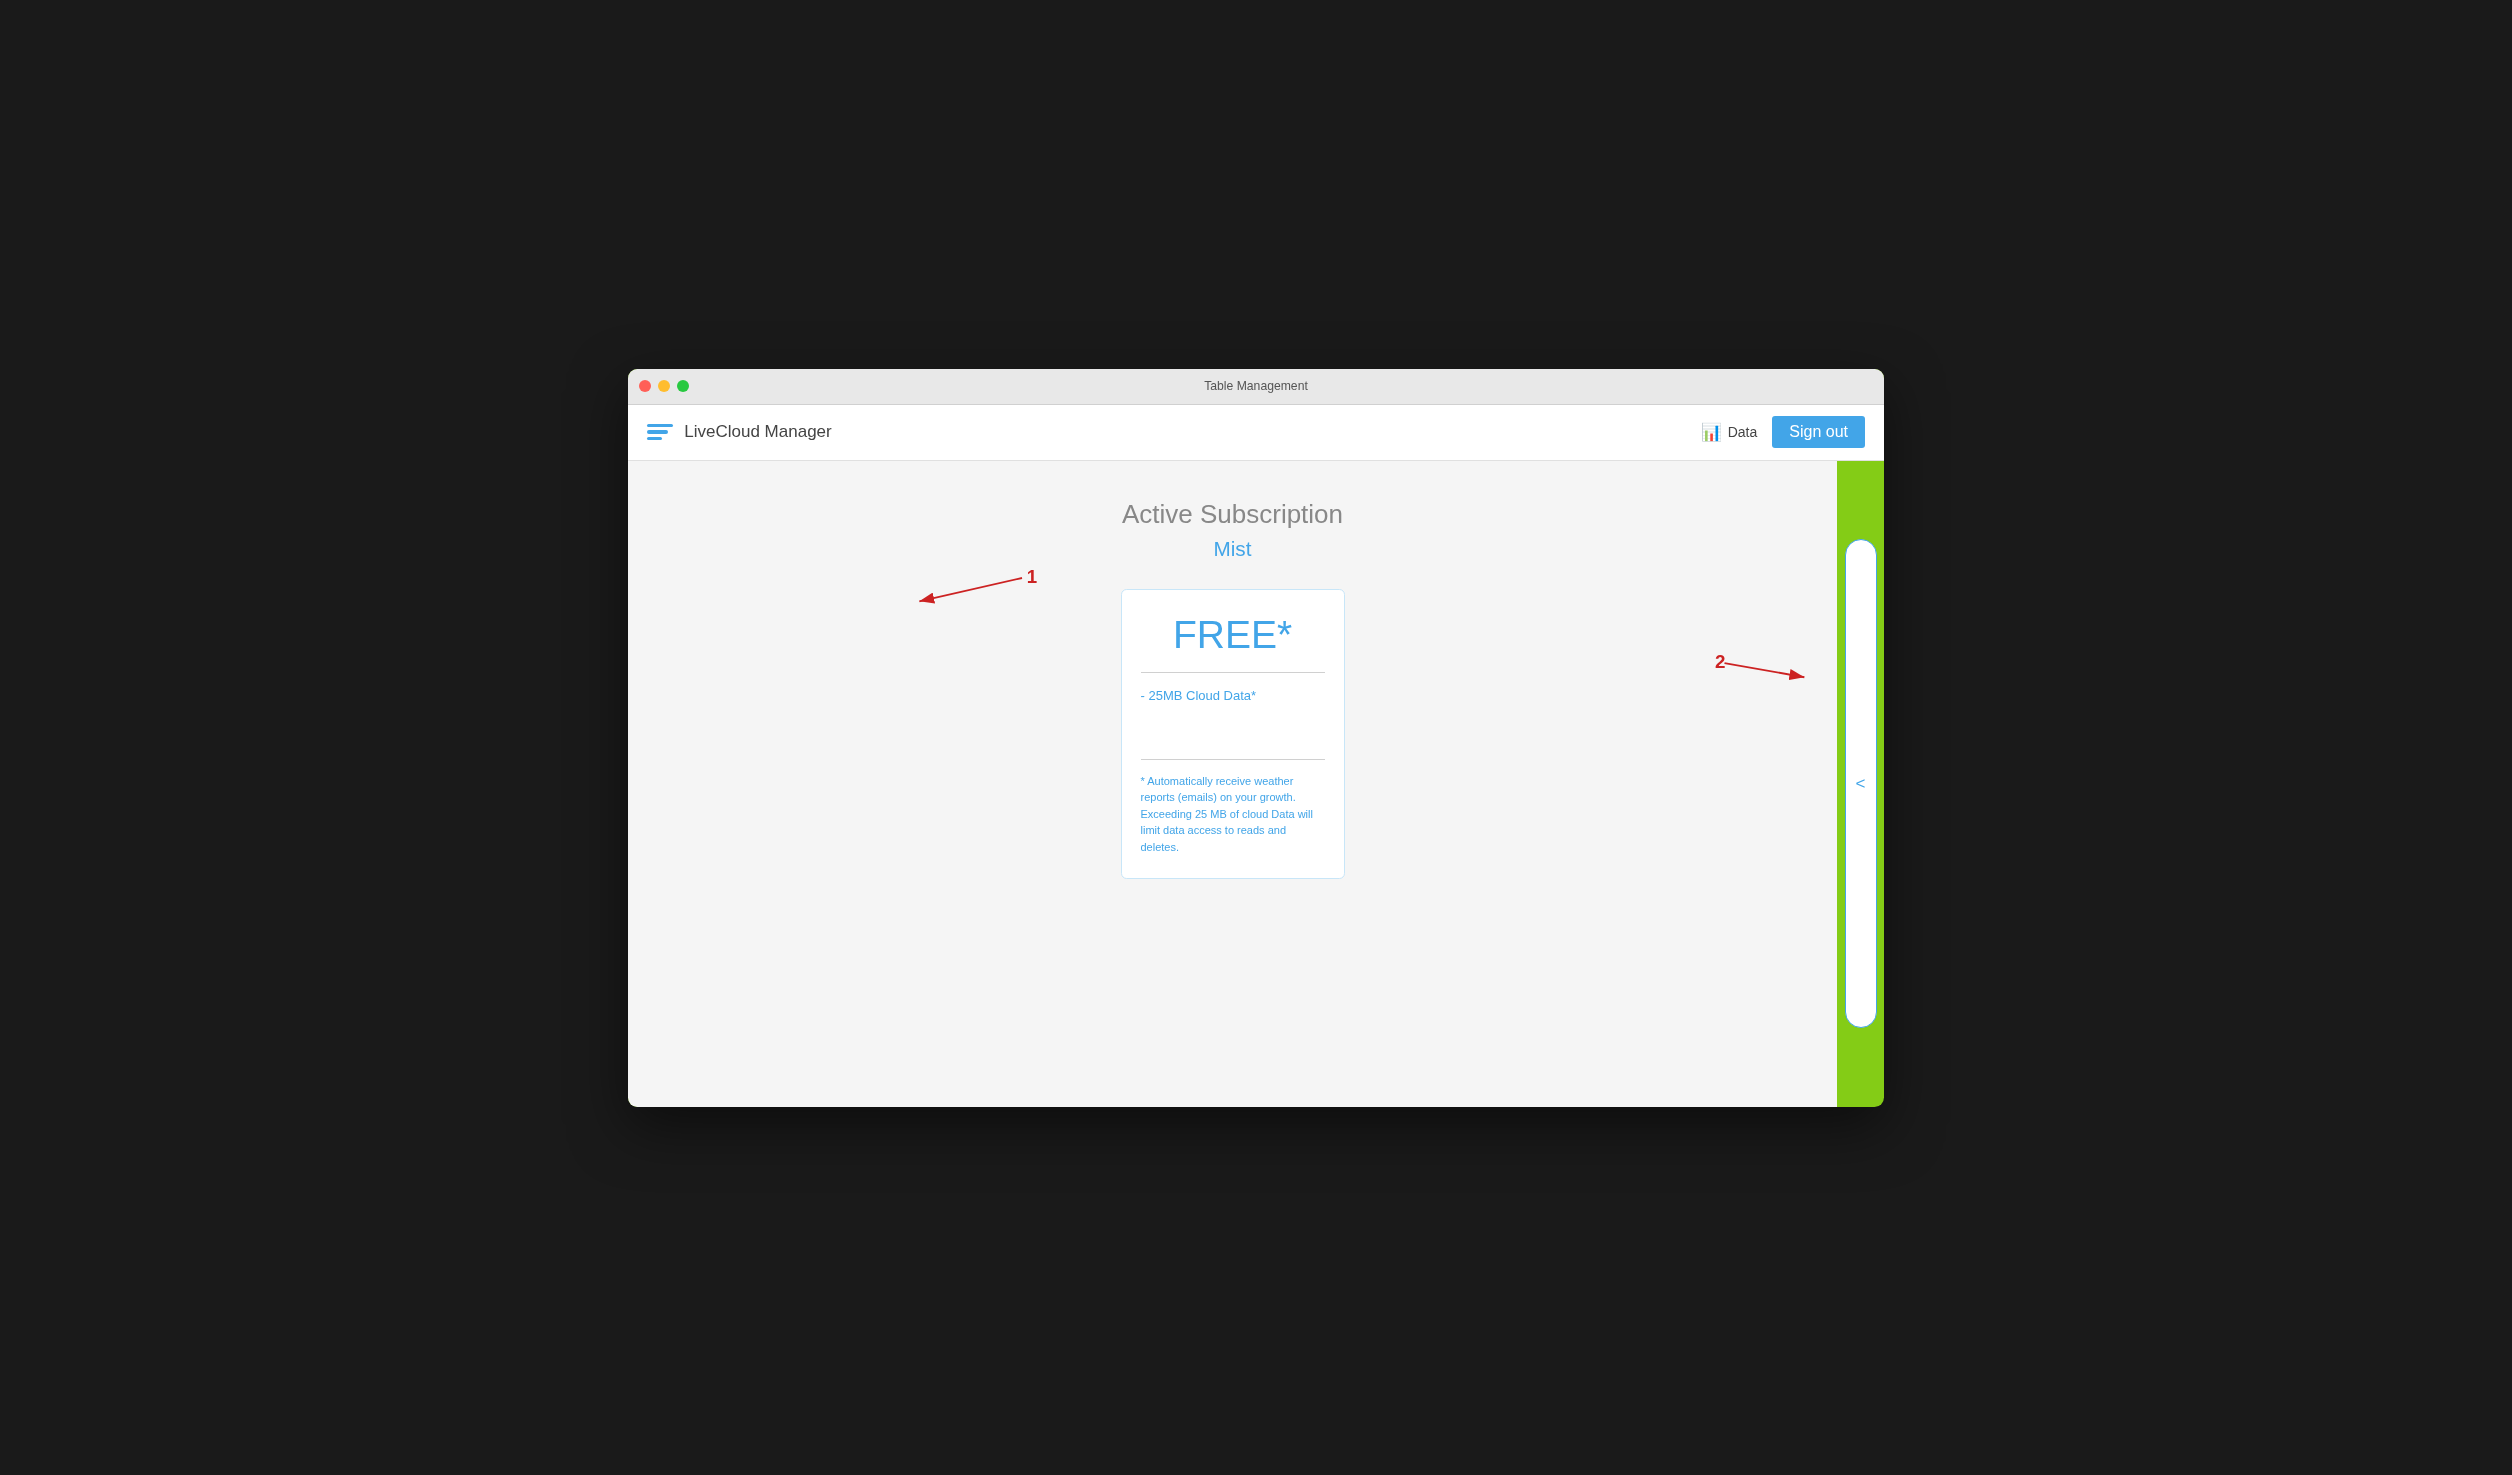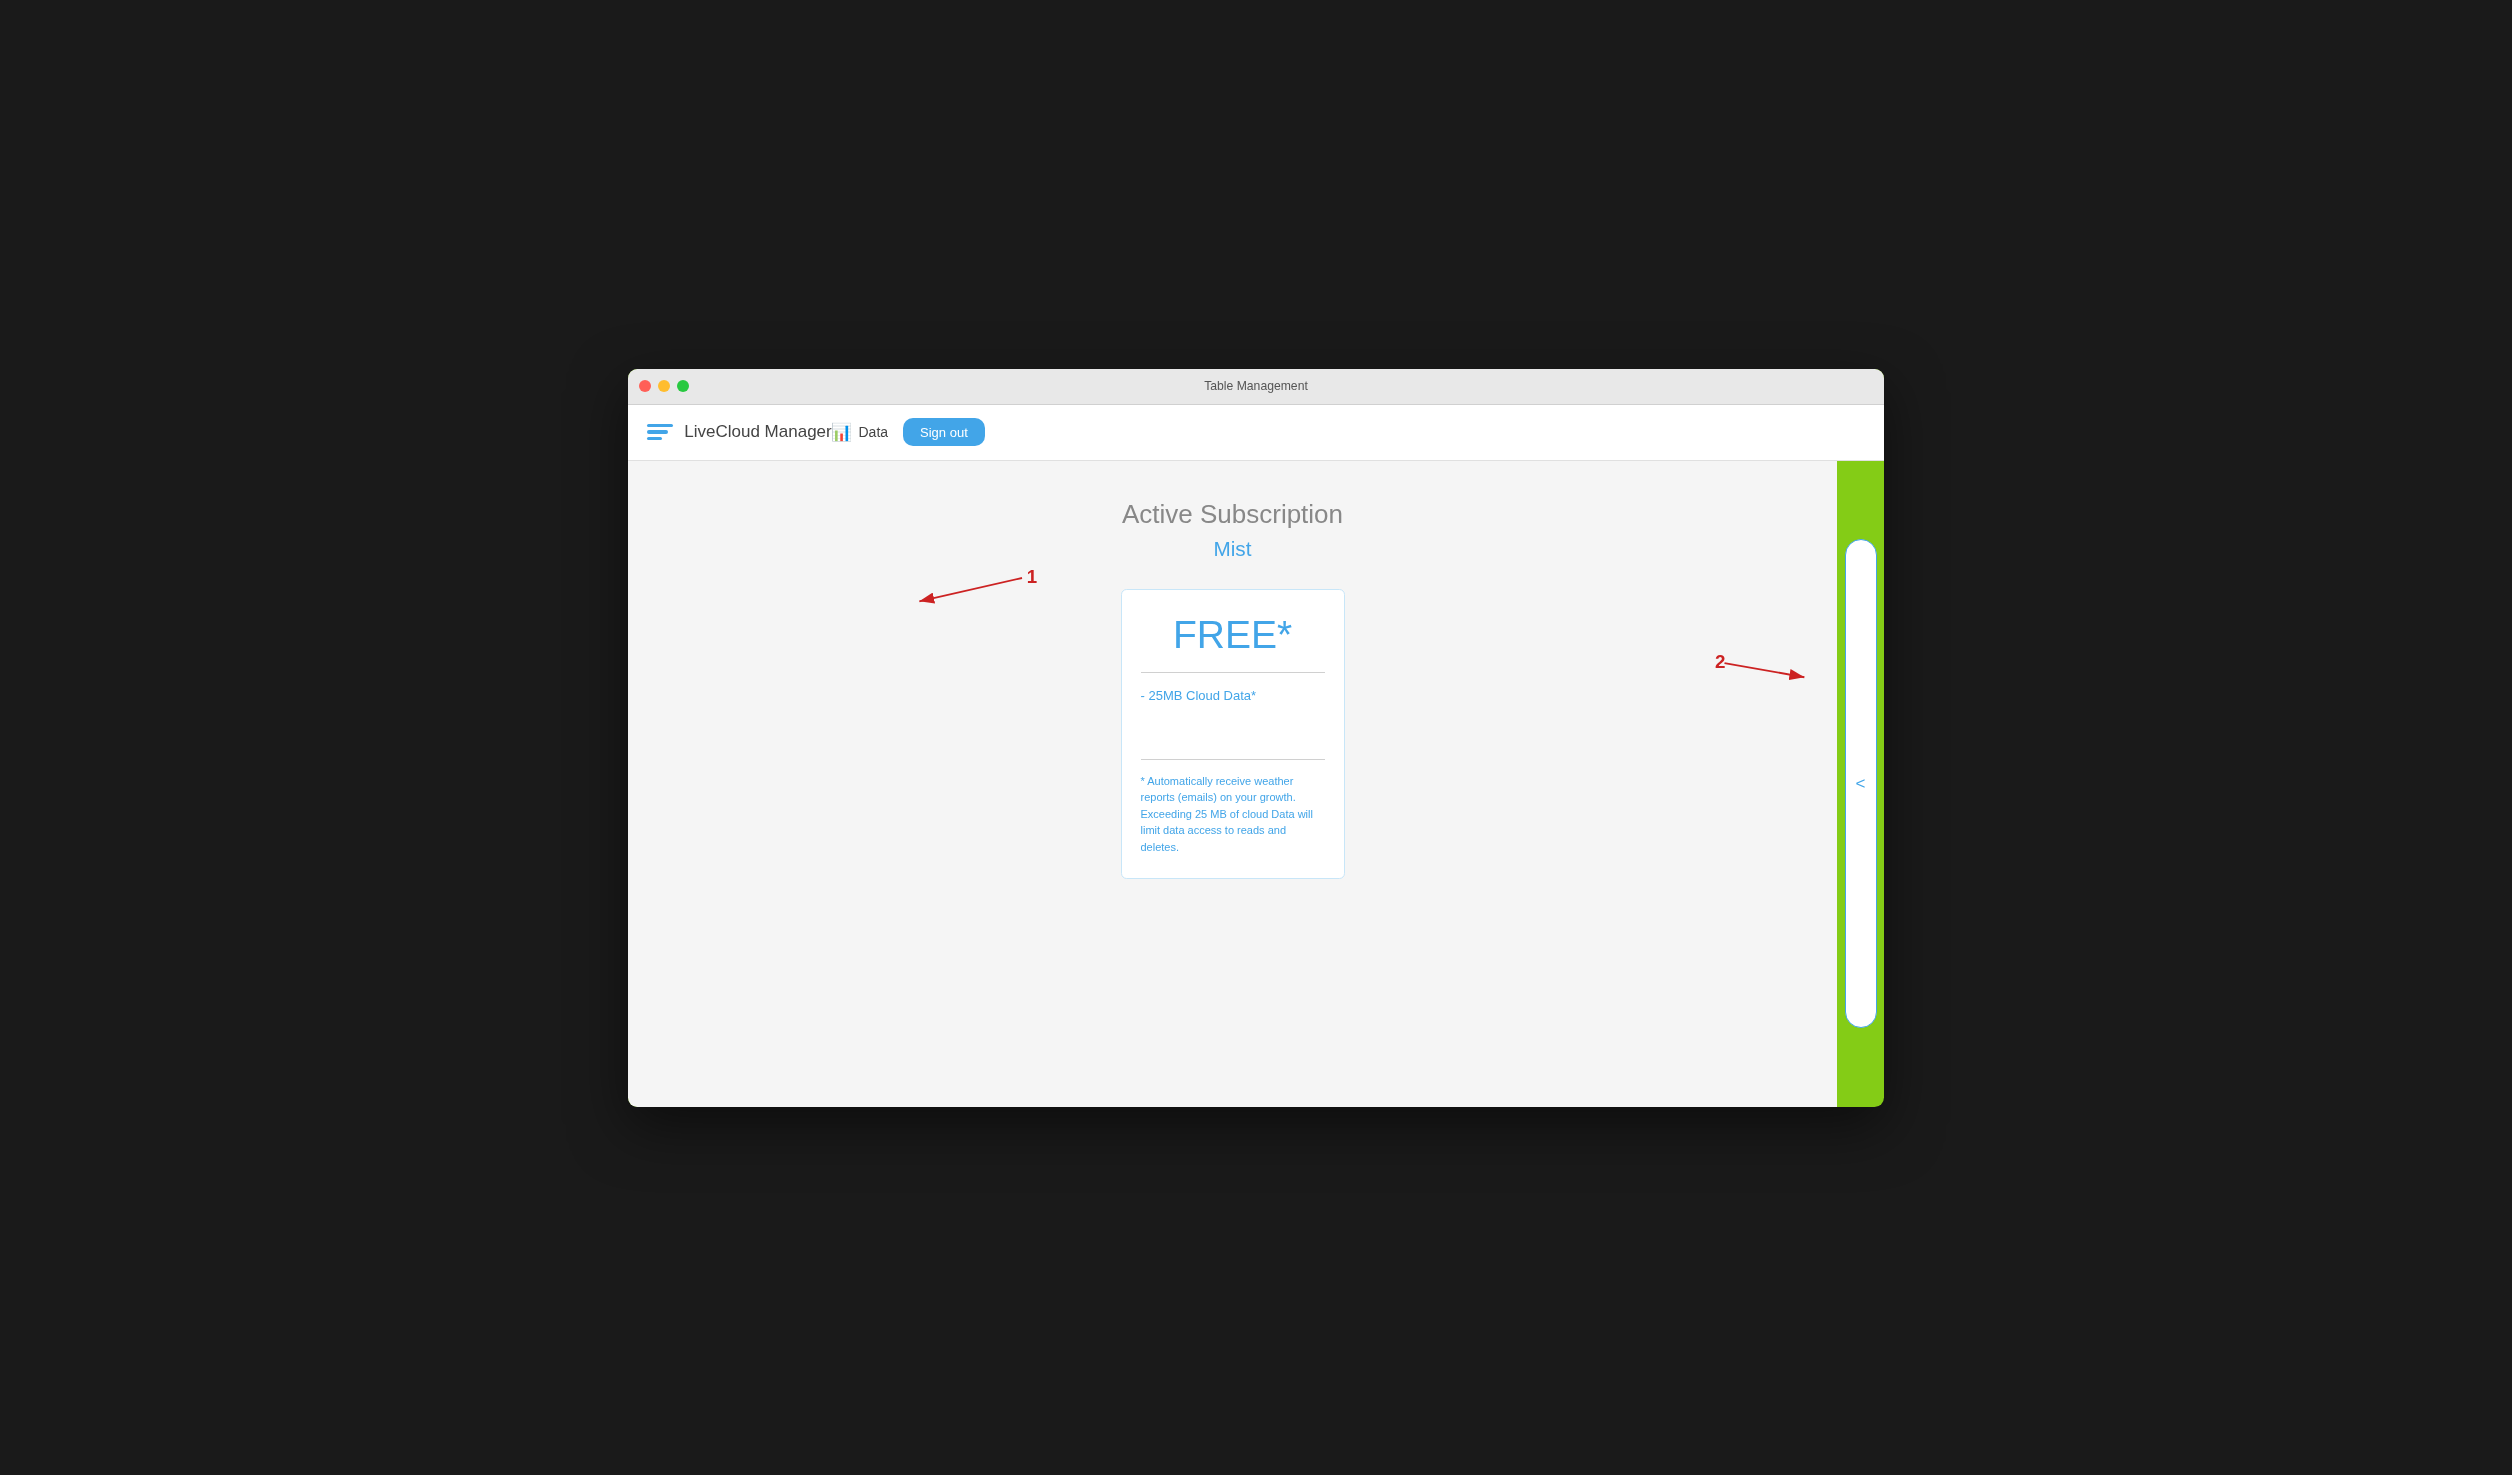--- a/index.html
+++ b/index.html
@@ -55,20 +55,21 @@
       color: #555;
       font-weight: 500;
     }
 
     
     .header {
       background: #fff;
       height: 56px;
       display: flex;
       align-items: center;
+      justify-content: space-between;
       padding: 0 19px;
       border-bottom: 0.9px solid #e0e0e0;
       flex-shrink: 0;
     }
     .logo-area {
       display: flex;
       align-items: center;
       gap: 11.3px;
     }
     .logo-icon {
@@ -104,23 +105,23 @@
       text-decoration: none;
     }
     .data-icon {
       font-size: 17px;
       color: #444;
     }
     .signout-btn {
       background: #42a5e8;
       color: #fff;
       border: none;
-      border-radius: 10px;
+      border-radius: 3px;
       padding: 6.6px 17px;
-      font-size: 13px;
+      font-size: 16px;
       cursor: pointer;
       font-weight: 500;
     }
 
     
     .body-layout {
       display: flex;
       flex: 1;
       overflow: hidden;
     }

